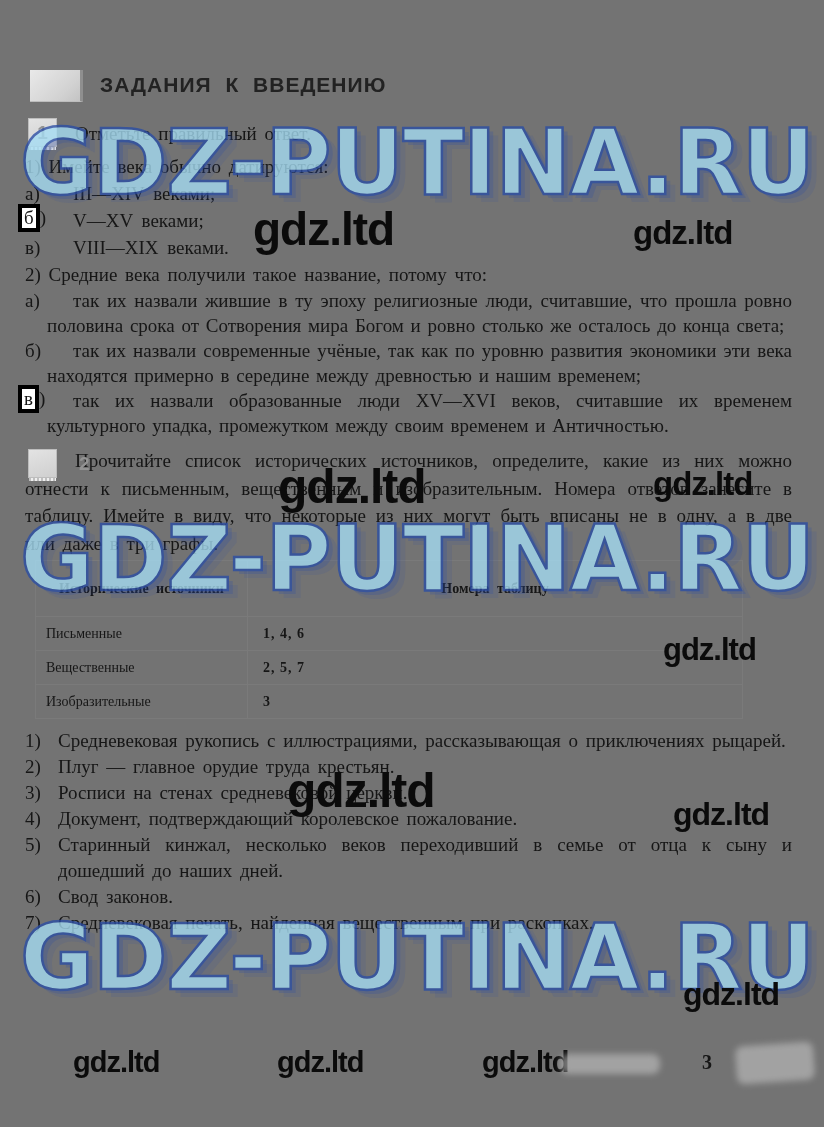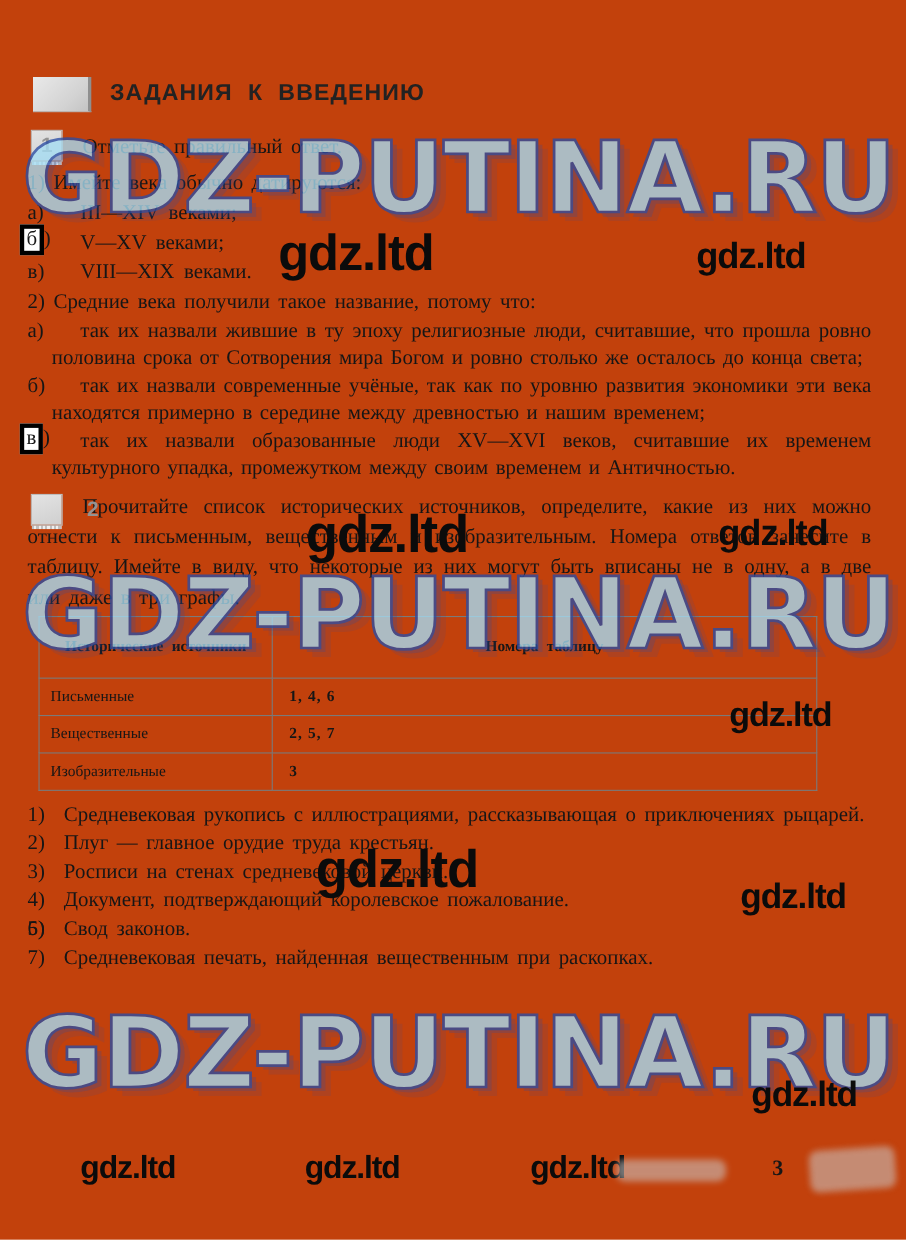--- a/index.html
+++ b/index.html
@@ -1,19 +1,19 @@
 <!DOCTYPE html>
 <html lang="ru"><head>
 <meta charset="utf-8">
 <style>
   * { margin:0; padding:0; box-sizing:border-box; }
   body { background:#ffffff; }
   .page {
     position:relative; width:824px; height:1127px; margin:0 auto;
-    background:#c2410c; overflow:hidden;
+    background:#737373; overflow:hidden;
     font-family:"Liberation Serif", serif; color:#161616;
   }
   .content { position:absolute; left:25px; top:68px; width:767px; }
 
   
   .hdr { position:relative; height:36px; margin-bottom:16px; }
   .hdr-square {
     position:absolute; left:5px; top:2px; width:53px; height:32px;
     background:linear-gradient(135deg,#e9e9e9 0%,#d2d2d2 70%,#c3c3c3 100%);
     border-right:3px solid #8f8f8f; border-bottom:1px solid #bdbdbd;
@@ -213,20 +213,21 @@
       <div class="li">
         <span class="marker">3)</span>
         <span>Росписи на стенах средневековой церкви.</span>
       </div>
       <div class="li">
         <span class="marker">4)</span>
         <span>Документ, подтверждающий королевское пожалование.</span>
       </div>
       <div class="li">
         <span class="marker">5)</span>
+        <span>Старинный кинжал, несколько веков переходивший в семье от отца к сыну и дошедший до наших дней.</span>
       </div>
       <div class="li">
         <span class="marker">6)</span>
         <span>Свод законов.</span>
       </div>
       <div class="li">
         <span class="marker">7)</span>
         <span>Средневековая печать, найденная вещественным при раскопках.</span>
       </div>
     </div>

